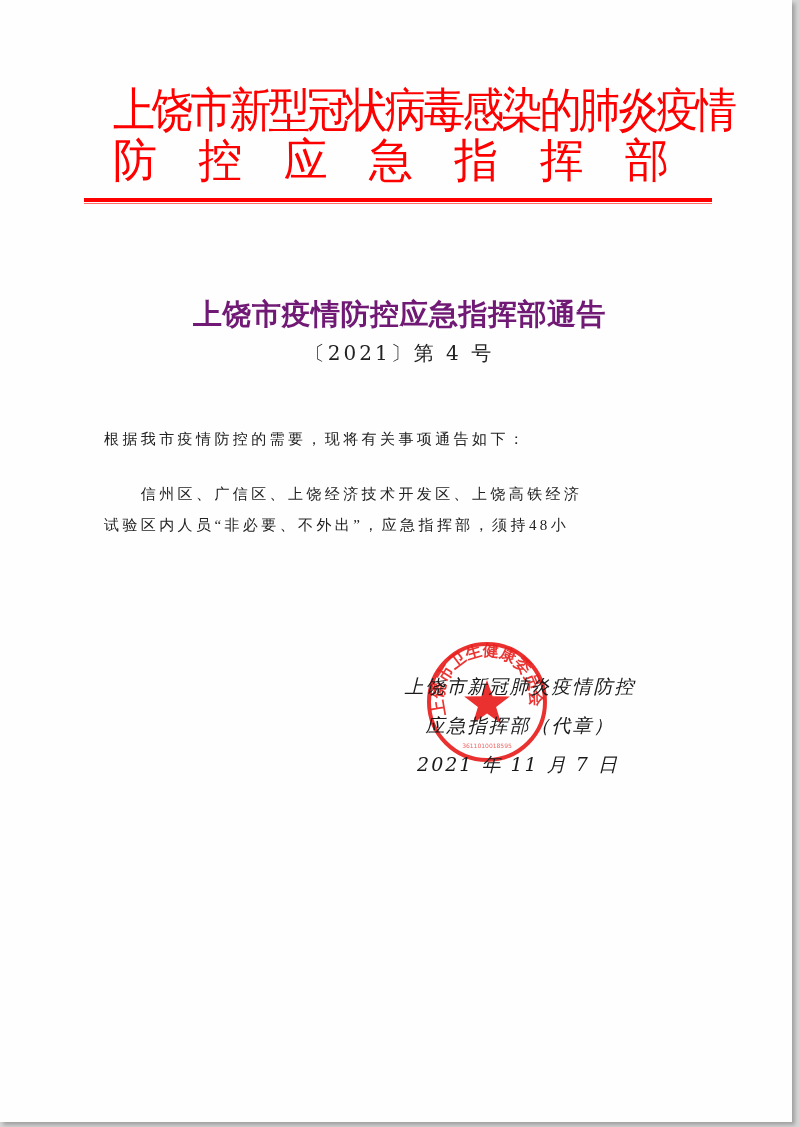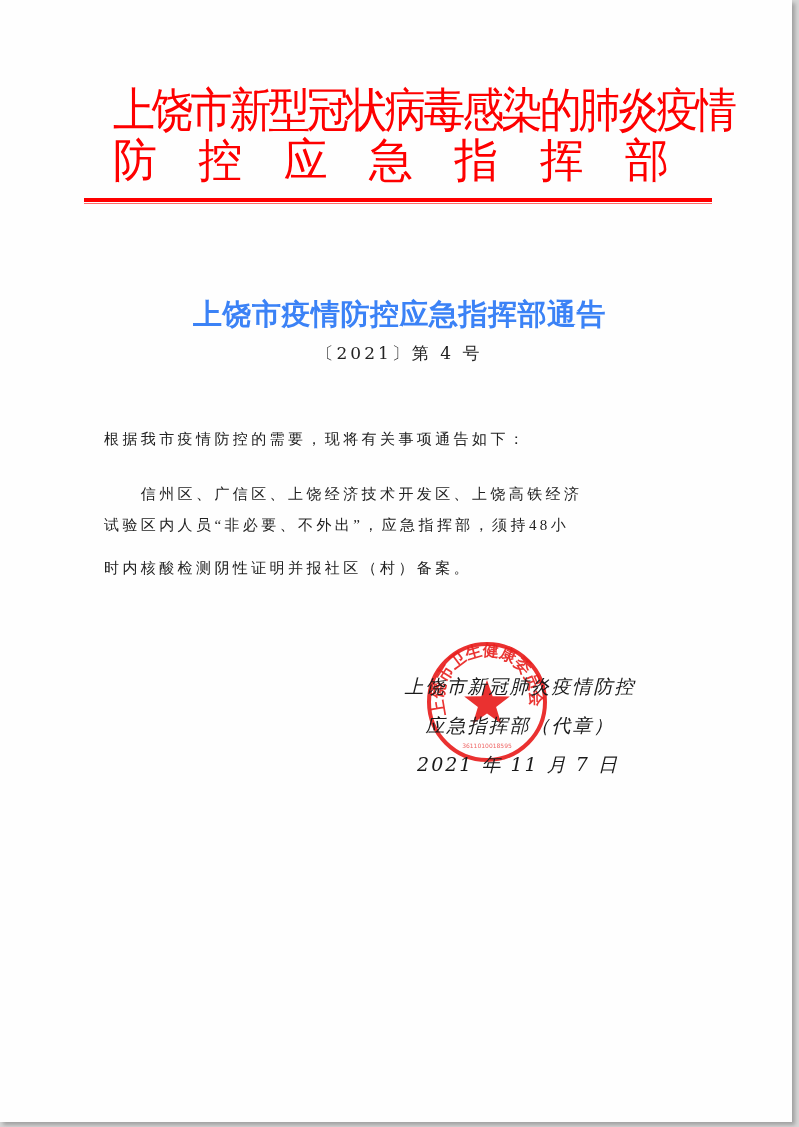--- a/index.html
+++ b/index.html
@@ -42,28 +42,28 @@
   }
   .rule-thick { top: 198px; height: 4px; }
   .rule-thin { top: 203px; height: 1px; background: #ff6a6a; }
 
   .doc-title {
     position: absolute; left: 0; width: 799px; top: 296px;
     text-align: center;
     font-family: "DejaVu Serif", serif;
     font-weight: bold;
     font-size: 29px; line-height: 36px;
-    color: #3b82f6;
+    color: #701a75;
     letter-spacing: 0.5px;
   }
   .doc-number {
     position: absolute; left: 0; width: 799px; top: 341px;
     text-align: center;
     font-family: "DejaVu Serif", serif;
-    font-size: 17px; line-height: 24px;
+    font-size: 20px; line-height: 24px;
     color: #222;
     letter-spacing: 3px;
   }
   .body-text {
     position: absolute; left: 104px; width: 590px;
     font-family: Liberation Serif, serif;
     font-size: 15px; line-height: 24px;
     color: #222;
     letter-spacing: 3.4px;
     white-space: nowrap;
@@ -101,21 +101,20 @@
 
   <div class="rule rule-thick"></div>
   <div class="rule rule-thin"></div>
 
   <div class="doc-title">上饶市疫情防控应急指挥部通告</div>
   <div class="doc-number">〔2021〕第 4 号</div>
 
   <div class="body-text" style="top:427px;">根据我市疫情防控的需要，现将有关事项通告如下：</div>
   <div class="body-text" style="top:482px;">　　信州区、广信区、上饶经济技术开发区、上饶高铁经济</div>
   <div class="body-text" style="top:513px;">试验区内人员“非必要、不外出”，应急指挥部，须持48小</div>
-  <div class="body-text" style="top:556px;">时内核酸检测阴性证明并报社区（村）备案。</div>
 
   <svg class="stamp" viewBox="0 0 124 124">
     <defs>
       <path id="sealArc" d="M 22 78 A 44 44 0 1 1 102 78" fill="none"></path>
     </defs>
     <circle cx="62" cy="62" r="58" fill="none" stroke="#e8201e" stroke-width="4" opacity="0.92"></circle>
     <text font-family="DejaVu Sans, sans-serif" font-size="16" font-weight="bold" fill="#e8201e" opacity="0.9">
       <textPath href="#sealArc" startOffset="2%">上饶市卫生健康委员会</textPath>
     </text>
     <polygon points="62,40 67.6,56.3 84.8,56.6 71.1,67 76.1,83.5 62,73.6 47.9,83.5 52.9,67 39.2,56.6 56.4,56.3" fill="#e8201e" opacity="0.92"></polygon>

